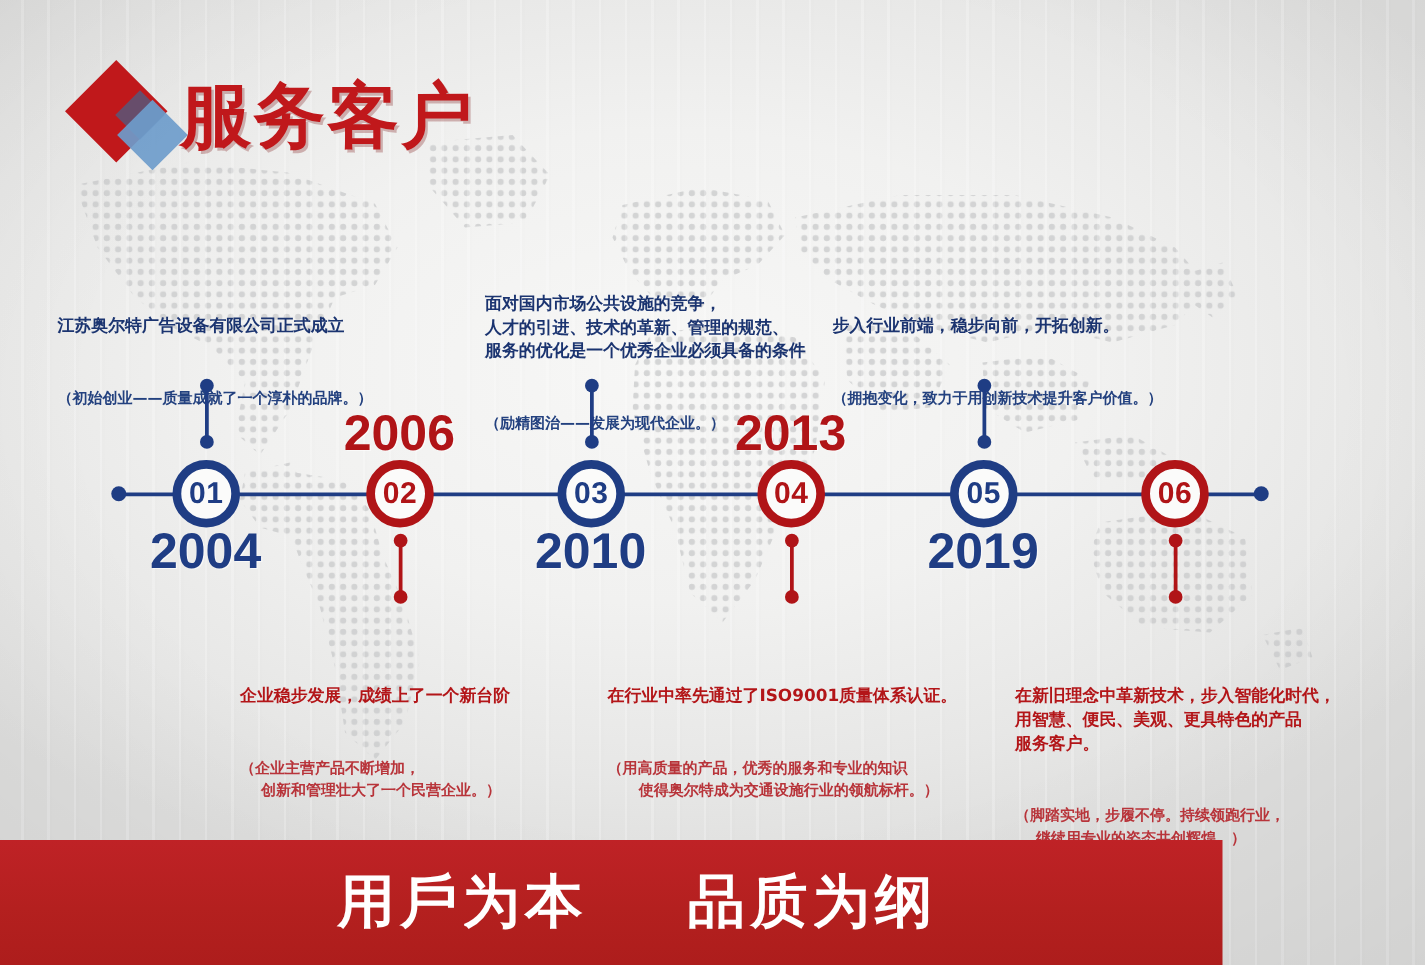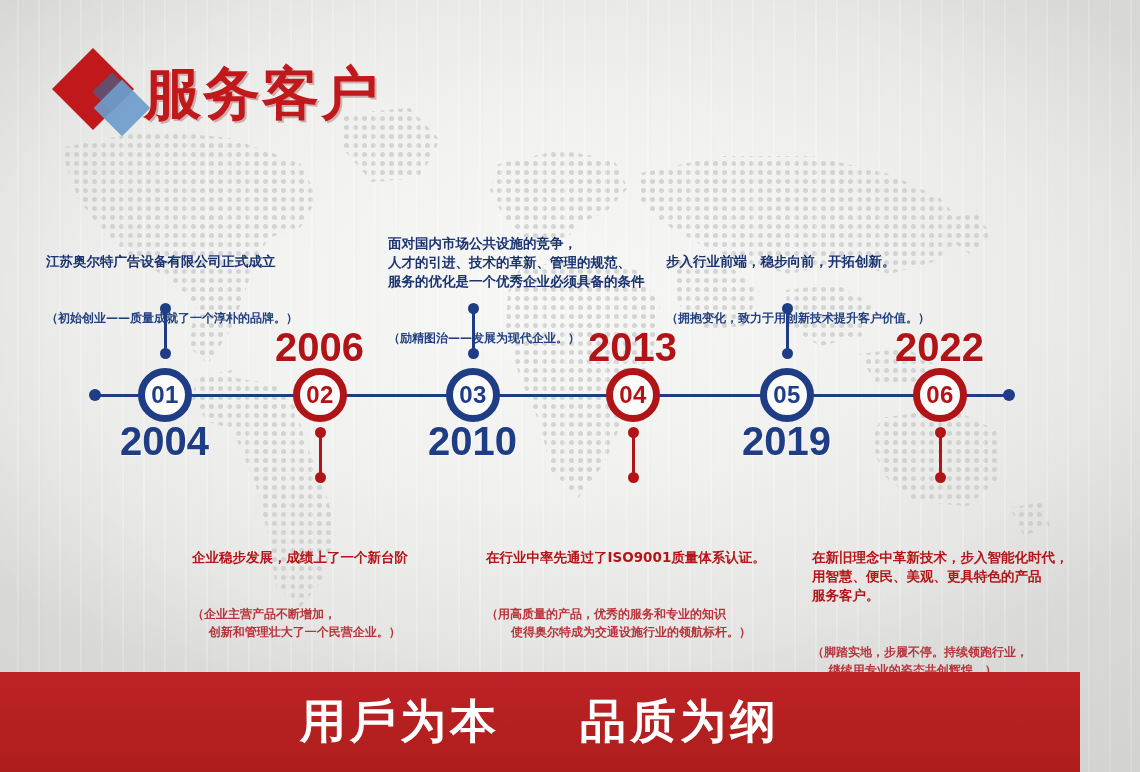--- a/index.html
+++ b/index.html
@@ -75,23 +75,23 @@
   .blk{position:absolute;white-space:pre;font-weight:700;
        font-family:"DejaVu Sans","Liberation Sans",sans-serif;}
   .blk .hl{display:block;font-size:13.5px;line-height:19px;}
   .blk .sub{display:block;font-size:12px;line-height:18px;}
   .blk.blue .hl{color:#1b3470;}
   .blk.blue .sub{color:#23417f;}
   .blk.red .hl{color:#b31518;}
   .blk.red .sub{color:#b8343a;}
 
   
-  .banner{position:absolute;left:0;bottom:0;width:1080px;height:100px;
+  .banner{position:absolute;left:0;bottom:0;width:936px;height:100px;
           background:linear-gradient(180deg,#bf2226 0%,#b4201f 55%,#ad1d1c 100%);
-          display:flex;align-items:center;justify-content:center;}
+          display:flex;align-items:center;justify-content:center;padding-left:42px;}
   .banner .slogan{color:#fff;font-size:46px;font-weight:700;letter-spacing:4px;
                   font-family:"DejaVu Sans","Liberation Sans",sans-serif;white-space:pre;}
 </style>
 </head>
 <body>
 
 <div class="stage">
 
   <svg class="worldmap" viewBox="0 0 1140 580" preserveAspectRatio="none" aria-hidden="true">
     <defs>
@@ -225,19 +225,18 @@
   </div>
   <div class="year blue" style="left:742px;">2019</div>
 
   <div class="stem down" style="left:939px;">
     <span class="dot top"></span>
     <span class="dot bot"></span>
   </div>
   <div class="node red" style="left:913px;">
     <span class="num">06</span>
   </div>
-  <div class="year red" style="left:895px;">2022</div>
 
   <div class="banner">
     <span class="slogan">用戶为本    品质为纲</span>
   </div>
 
 </div>
 
 </body></html>

